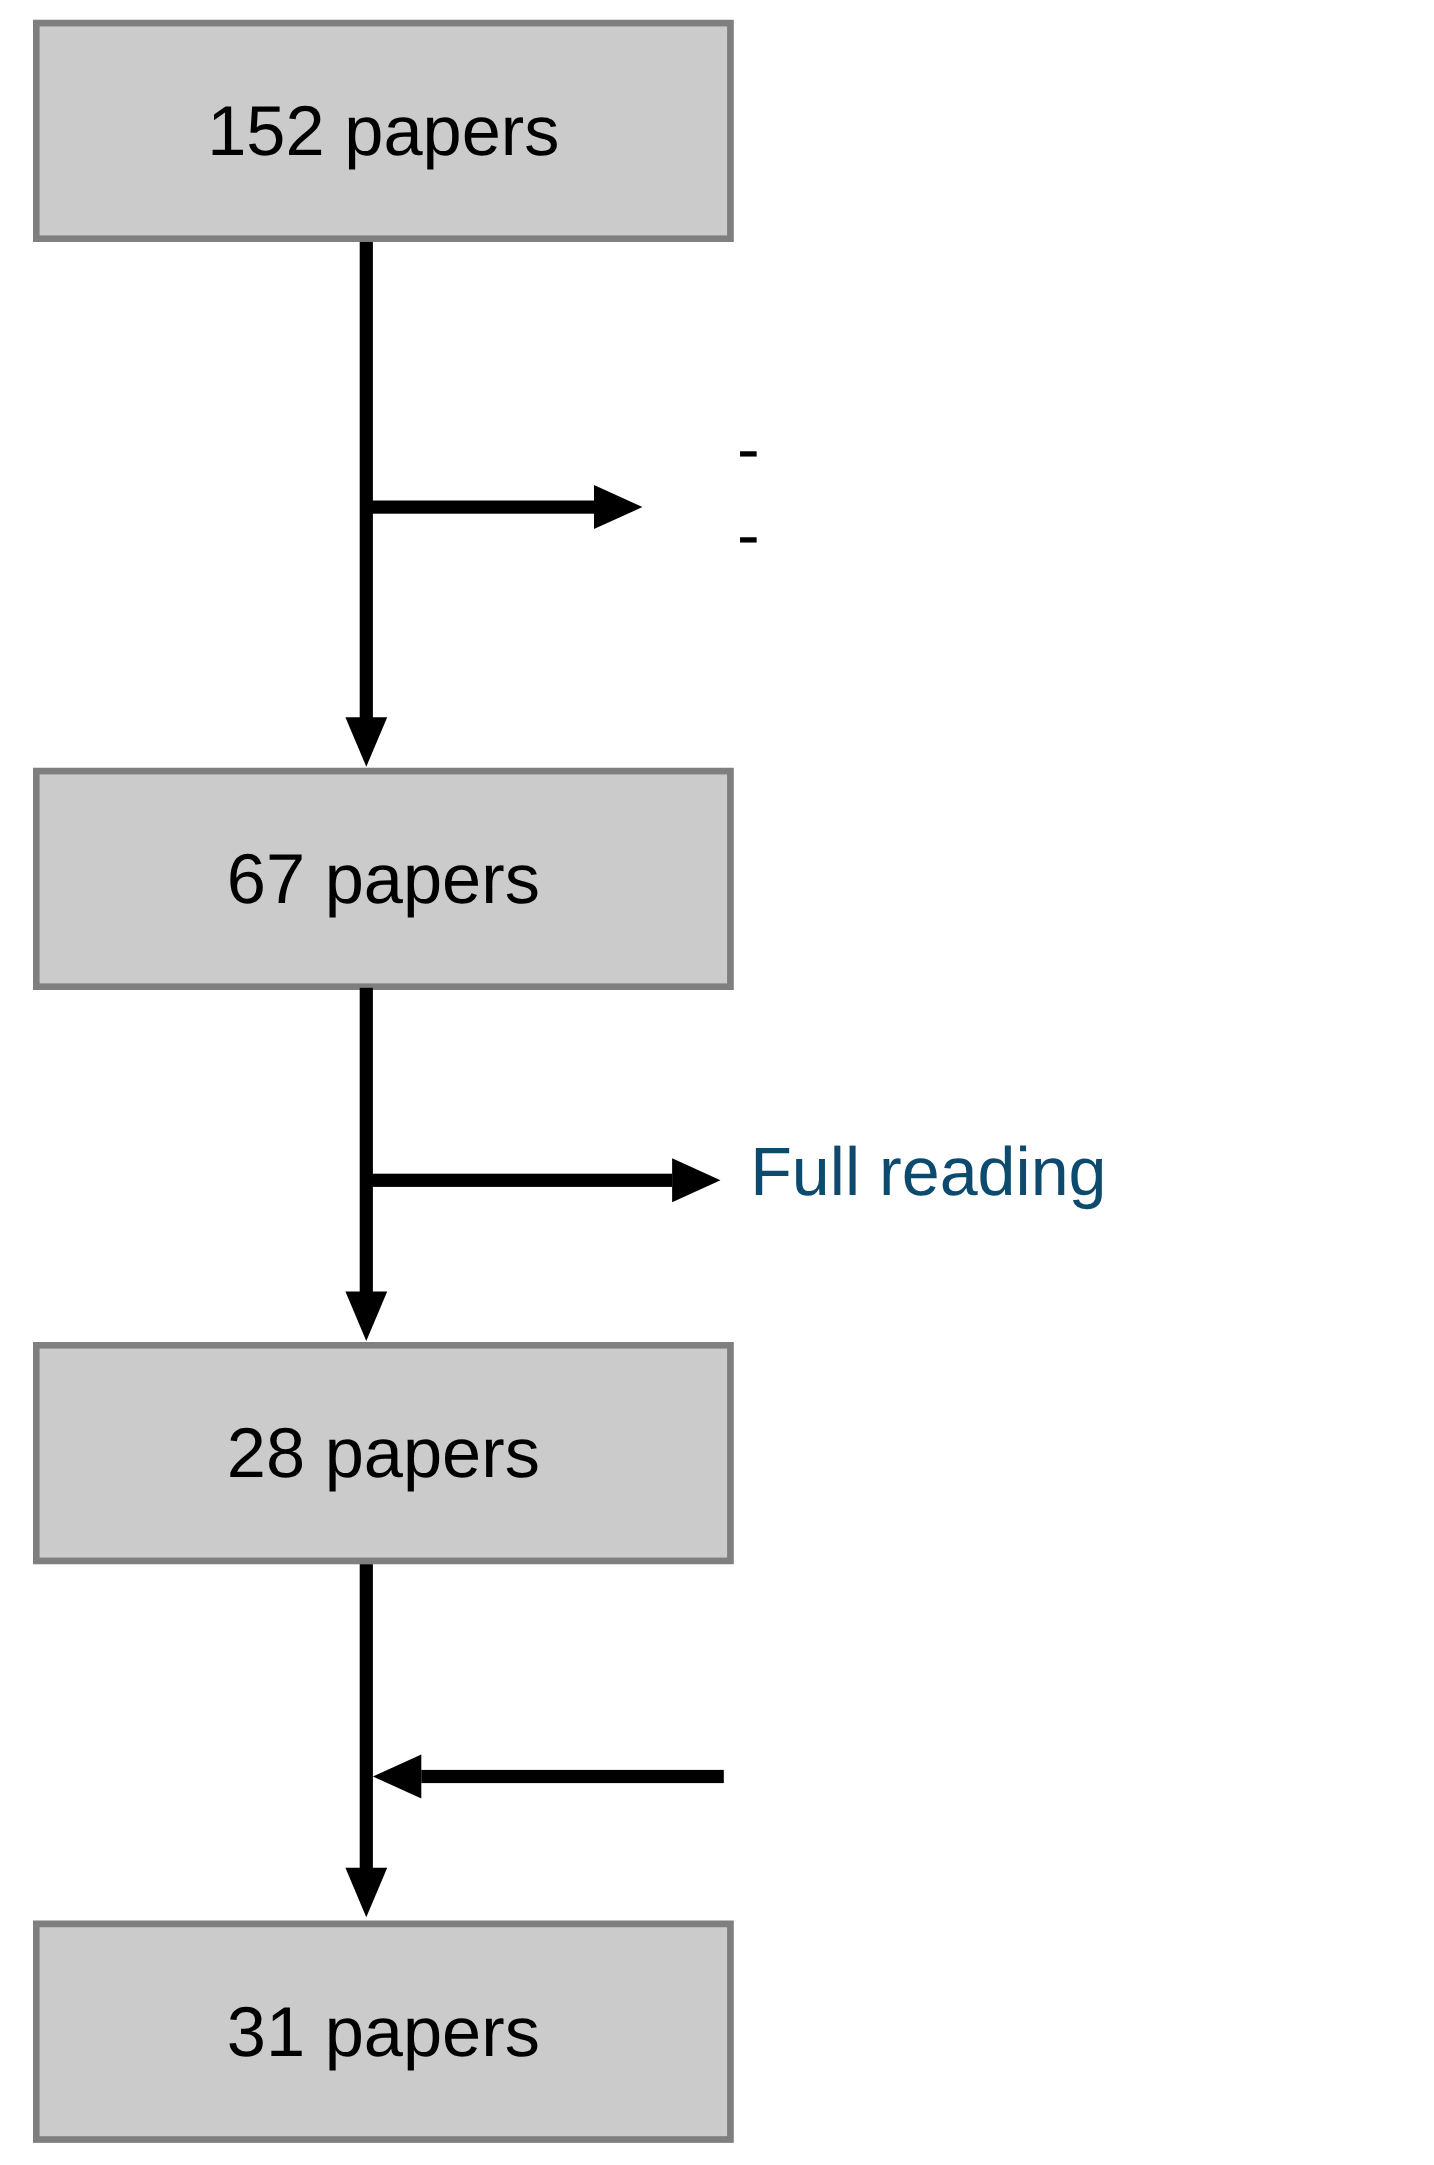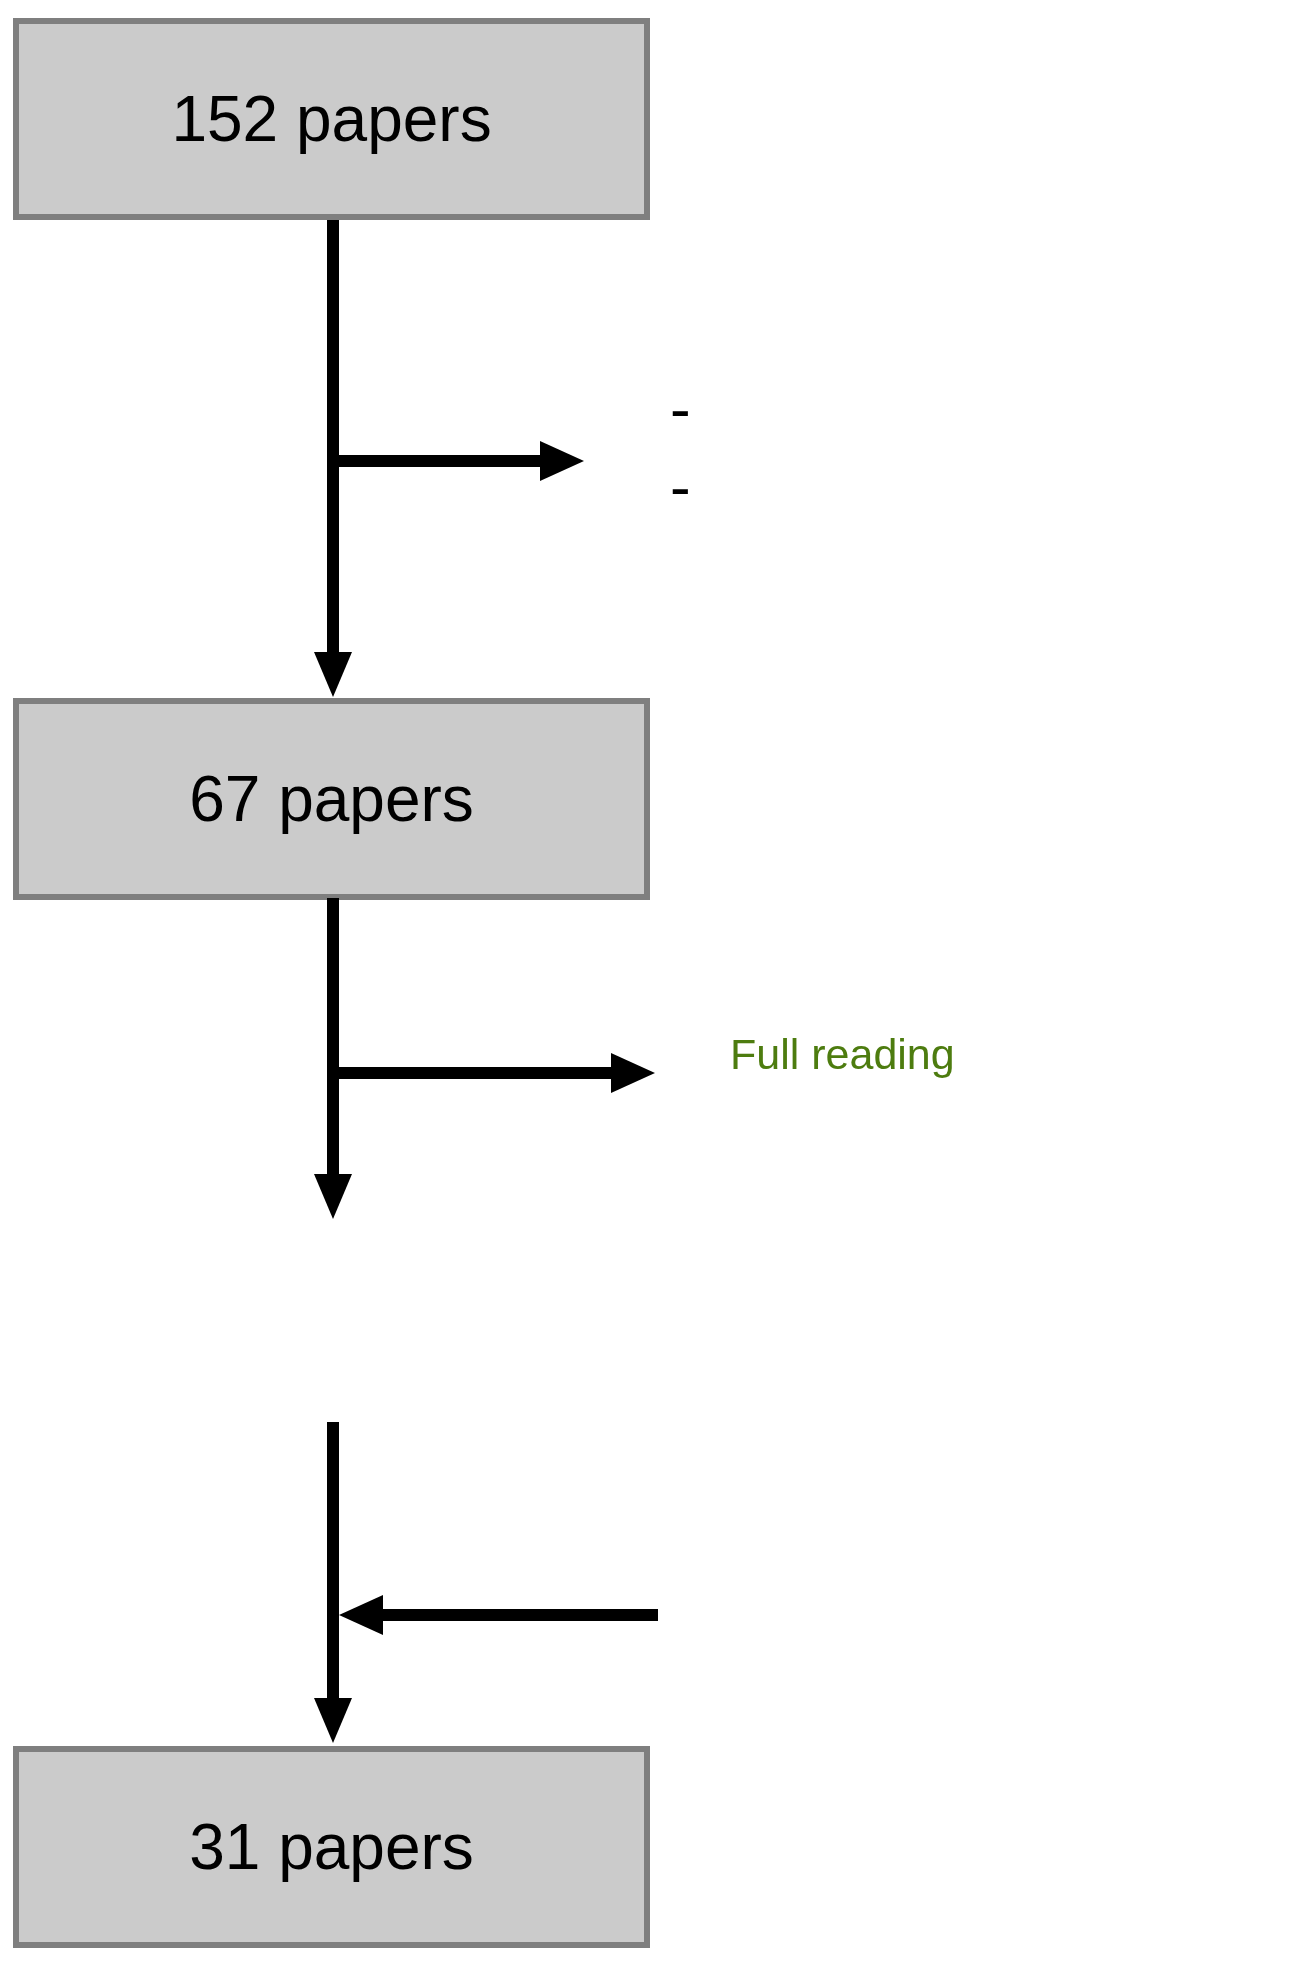--- a/index.html
+++ b/index.html
@@ -11,21 +11,21 @@
     position: relative;
     width: 1304px;
     height: 1968px;
     background: #ffffff;
     font-family: "Liberation Sans", sans-serif;
     color: #000000;
     overflow: hidden;
   }
   .flow-box {
     position: absolute;
-    left: 13px;
+    left: 30px;
     width: 637px;
     height: 202px;
     background: #cbcbcb;
     border: 6px solid #7f7f7f;
     box-sizing: border-box;
     display: flex;
     align-items: center;
     justify-content: center;
     text-align: right;
   }
@@ -65,24 +65,23 @@
   .head-left {
     position: absolute;
     width: 0;
     height: 0;
     border-top: 20px solid transparent;
     border-bottom: 20px solid transparent;
     border-right: 44px solid #000000;
   }
   .side-label {
     position: absolute;
-    font-size: 43px;
+    font-size: 62px;
     white-space: nowrap;
-    color: #4d7c0f;
-    margin-left: 48px;
+    color: #0c4a6e;
   }
   .bullet-list {
     position: absolute;
     left: 670px;
     top: 370px;
     font-size: 62px;
     line-height: 78px;
     color: #000000;
   }
   .bullet-row {
@@ -101,20 +100,23 @@
 <div id="figure-canvas">
 
   <div class="flow-box" style="top:18px;">
     <span class="box-label">152 papers</span>
   </div>
 
   <div class="flow-box" style="top:698px;">
     <span class="box-label">67 papers</span>
   </div>
 
+  <div class="flow-box" style="top:1220px;">
+    <span class="box-label">28 papers</span>
+  </div>
 
   <div class="flow-box" style="top:1746px;">
     <span class="box-label">31 papers</span>
   </div>
 
   <div class="vline" style="top:220px; height:434px;"></div>
   <div class="head-down" style="top:652px;"></div>
 
   <div class="hline" style="left:333px; top:455px; width:207px;"></div>
   <div class="head-right" style="left:540px; top:441px;"></div>

